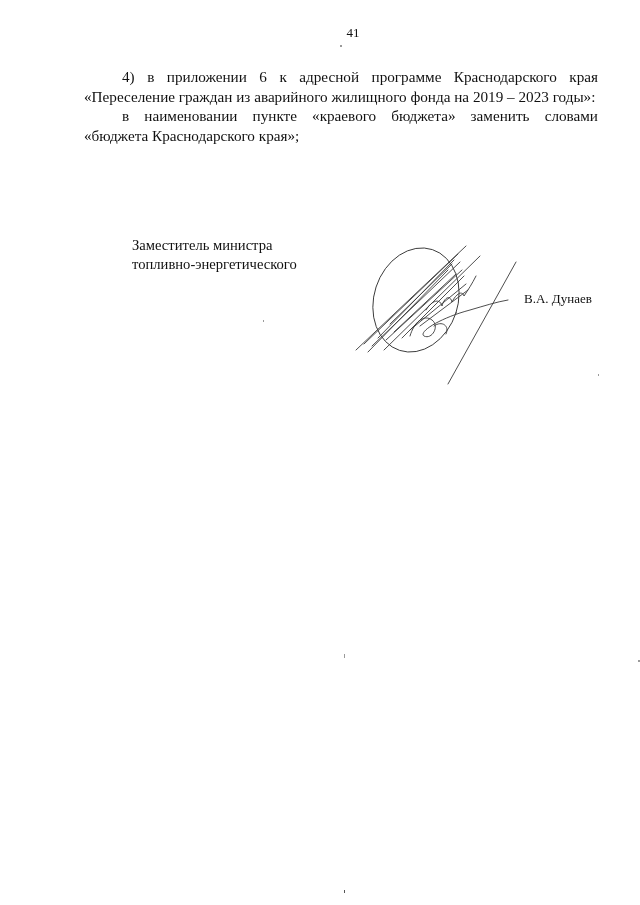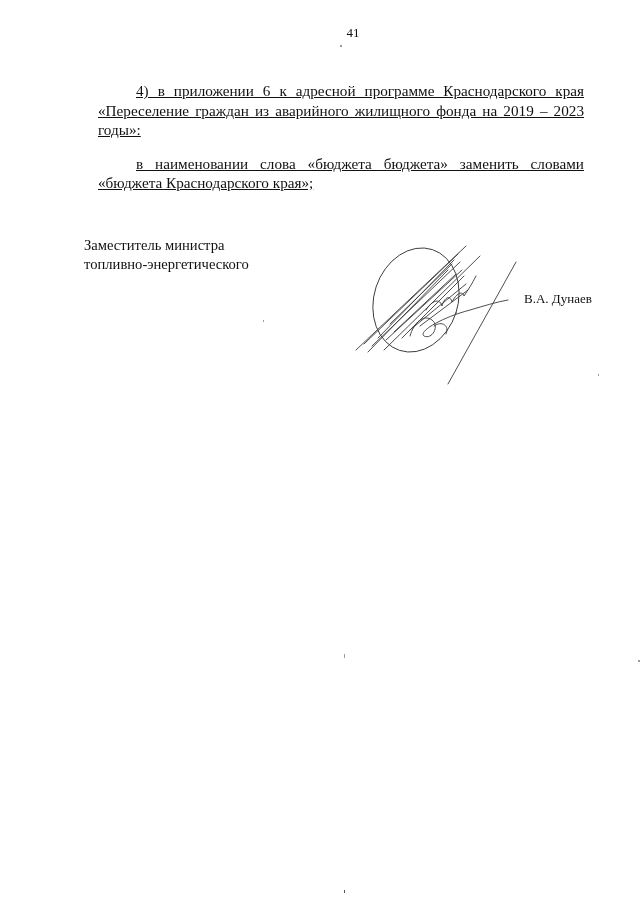--- a/index.html
+++ b/index.html
@@ -27,34 +27,33 @@
     }
     .body-text {
       position: absolute;
       top: 67px;
       left: 84px;
       width: 514px;
       font-size: 15.2px;
       line-height: 19.5px;
     }
     .para {
-      margin: 14px;
+      margin: 0;
       text-align: justify;
       text-indent: 38px;
       text-align-last: left;
-      text-decoration: underline;
     }
     .signatory {
       position: absolute;
       top: 236px;
       left: 84px;
       font-size: 14.6px;
       line-height: 18.6px;
     }
-    .signatory div { white-space: nowrap; }
+    .signatory div { white-space: nowrap; margin-left: 48px; }
     .signer-name {
       position: absolute;
       top: 290px;
       left: 524px;
       font-size: 13px;
       line-height: 18px;
       white-space: nowrap;
     }
     .signature {
       position: absolute;
@@ -69,21 +68,21 @@
     }
   </style>
 </head>
 <body>
 
 <div class="page-number">41</div>
 <div class="speck" style="left:340px;top:45px;width:2px;height:2px;"></div>
 
 <div class="body-text">
   <p class="para">4)  в приложении 6 к адресной программе Краснодарского края «Переселение граждан из аварийного жилищного фонда на 2019 – 2023 годы»:</p>
-  <p class="para">в наименовании слова «бюджета бюджета» заменить словами «бюджета Краснодарского края»;</p>
+  <p class="para">в наименовании пункте «краевого бюджета» заменить словами «бюджета Краснодарского края»;</p>
 </div>
 
 <div class="signatory">
   <div>Заместитель министра</div>
   <div>топливно-энергетического</div>
 </div>
 
 <svg class="signature" viewBox="0 0 190 150" xmlns="http://www.w3.org/2000/svg" fill="none" stroke="#3a3a3a" stroke-width="0.9" stroke-linecap="round">
   <ellipse cx="66" cy="60" rx="42" ry="53" transform="rotate(18 66 60)"></ellipse>
   <path d="M6 110 L116 6"></path>

